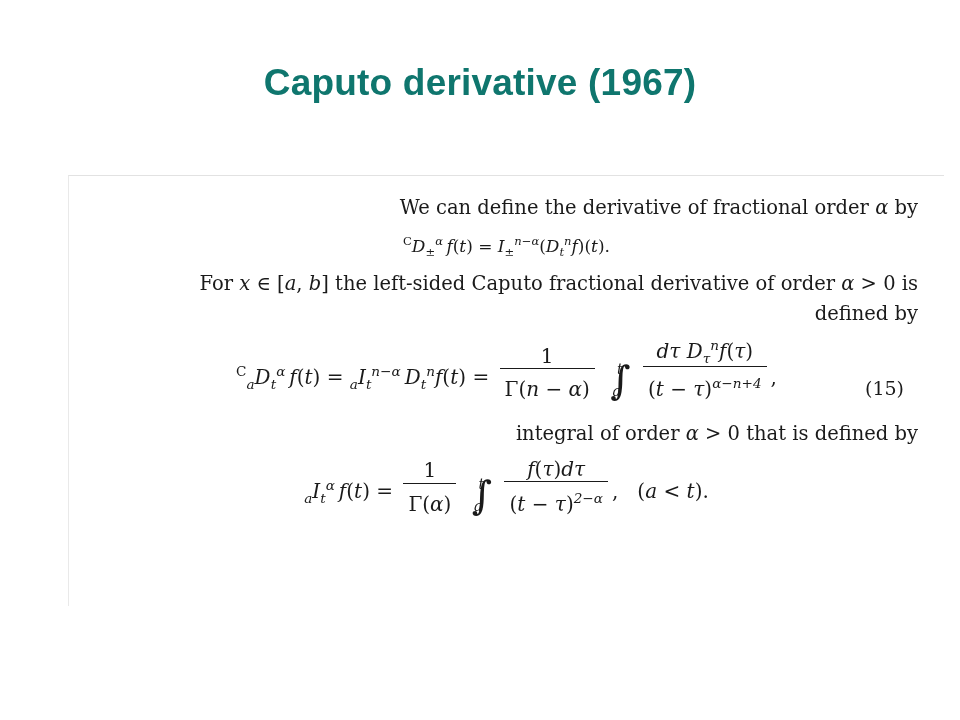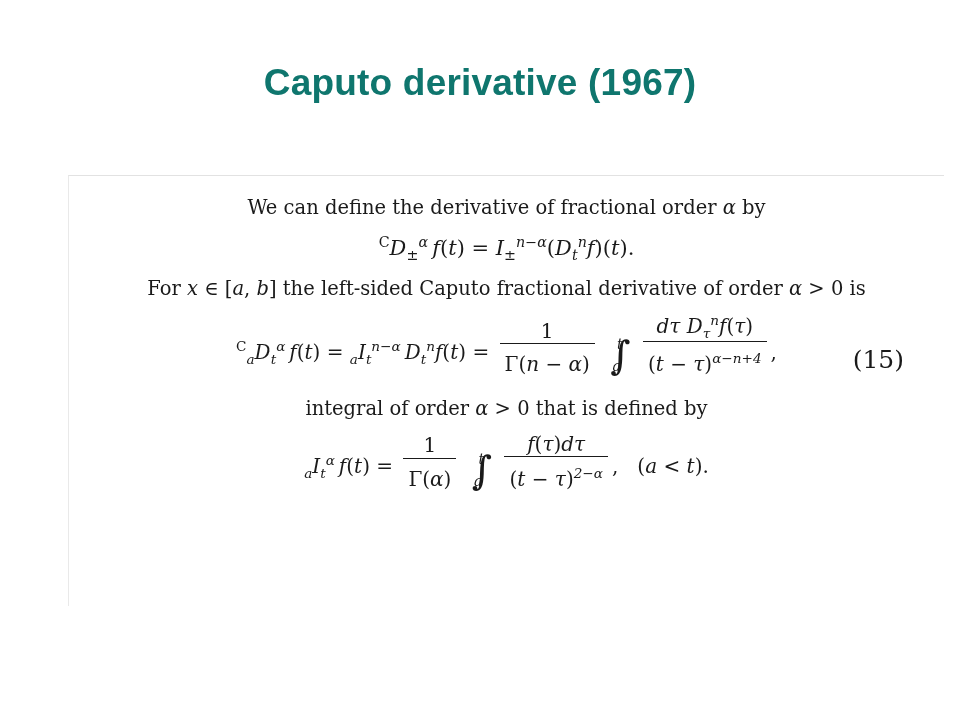--- a/index.html
+++ b/index.html
@@ -44,32 +44,32 @@
   }
   .math-body {
     font-family: "DejaVu Serif", "Liberation Serif", serif;
     color: #1a1a1a;
     font-size: 19.5px;
     line-height: 1.42;
     padding: 18px 26px 0 26px;
   }
   .para {
     margin: 0 0 2px 0;
-    text-align: center;
+    text-align: right;
   }
   .eqline {
     position: relative;
     text-align: center;
     margin: 10px 0 10px 0;
   }
   .eqline .tag {
     position: absolute;
     right: 14px;
     bottom: 8px;
-    font-size: 25px;
+    font-size: 19px;
   }
   .mi { font-style: italic; }
   .sup { font-size: 0.68em; vertical-align: super; font-style: italic; }
   .sub { font-size: 0.68em; vertical-align: sub; font-style: italic; }
   .presup { font-size: 0.68em; vertical-align: super; font-style: normal; }
   .presub { font-size: 0.68em; vertical-align: sub; font-style: italic; }
   .frac {
     display: inline-block;
     vertical-align: -0.62em;
     text-align: center;
@@ -94,21 +94,21 @@
     font-size: 0.36em;
     font-style: italic;
   }
   .intg .lim-bot {
     position: absolute;
     bottom: -0.18em;
     left: 0.16em;
     font-size: 0.36em;
     font-style: italic;
   }
-  .eqmath { font-size: 21px; white-space: nowrap; }
+  .eqmath { font-size: 17px; white-space: nowrap; }
   .eqmath.small { font-size: 20px; }
 </style>
 </head>
 <body>
 
 <div class="slide">
 
   <div class="slide-title">Caputo derivative (1967)</div>
 
   <div class="content-box">
@@ -119,20 +119,23 @@
       </p>
 
       <div class="eqline">
         <span class="eqmath">
           <span class="presup">C</span><span class="mi">D</span><span class="sub">±</span><span class="sup">α</span> <span class="mi">f</span>(<span class="mi">t</span>) = <span class="mi">I</span><span class="sub">±</span><span class="sup">n−α</span>(<span class="mi">D</span><span class="sub">t</span><span class="sup">n</span><span class="mi">f</span>)(<span class="mi">t</span>).
         </span>
       </div>
 
       <p class="para">
         For <span class="mi">x</span> ∈ [<span class="mi">a</span>, <span class="mi">b</span>] the left-sided Caputo fractional derivative of order <span class="mi">α</span> &gt; 0 is
+      </p>
+      <p class="para">
+        defined by
       </p>
 
       <div class="eqline">
         <span class="eqmath small">
           <span class="presup">C</span><span class="presub">a</span><span class="mi">D</span><span class="sub">t</span><span class="sup">α</span> <span class="mi">f</span>(<span class="mi">t</span>) =
           <span class="presub">a</span><span class="mi">I</span><span class="sub">t</span><span class="sup">n−α</span> <span class="mi">D</span><span class="sub">t</span><span class="sup">n</span><span class="mi">f</span>(<span class="mi">t</span>) =
           <span class="frac"><span class="num">1</span><span class="den">Γ(<span class="mi">n</span> − <span class="mi">α</span>)</span></span>
           <span class="intg">∫<span class="lim-top">t</span><span class="lim-bot">a</span></span>
           <span class="frac"><span class="num"><span class="mi">dτ</span> <span class="mi">D</span><span class="sub">τ</span><span class="sup">n</span><span class="mi">f</span>(<span class="mi">τ</span>)</span><span class="den">(<span class="mi">t</span> − <span class="mi">τ</span>)<span class="sup">α−n+4</span></span></span>,
         </span>

